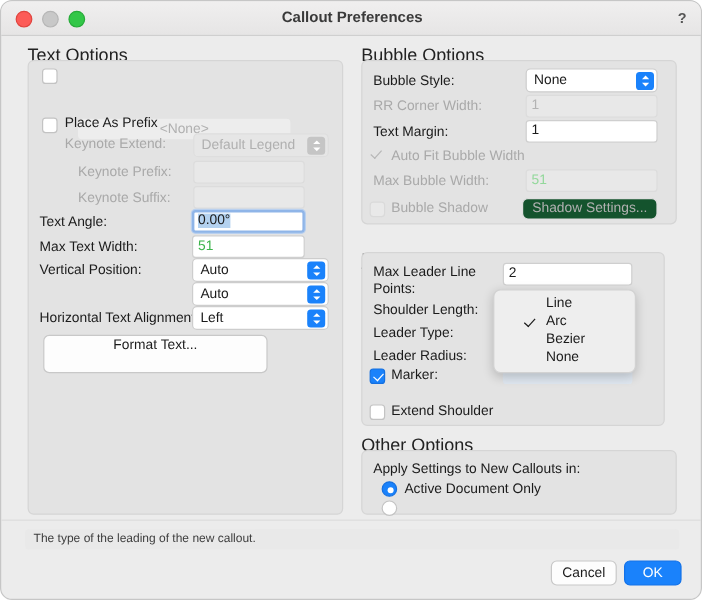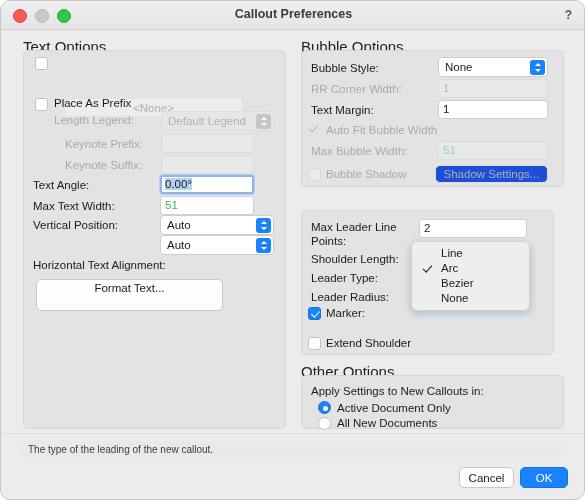--- a/index.html
+++ b/index.html
@@ -106,41 +106,41 @@
   .radio.on:after{
     content:"";position:absolute;left:4px;top:4px;width:5px;height:5px;
     border-radius:50%;background:#fff;
   }
   
   .btn{
     position:absolute;background:#fdfdfd;border:1px solid #c8c8c8;
     border-radius:5px;box-sizing:border-box;font-size:11.5px;
     text-align:center;color:#1b1b1b;font-family:inherit;
   }
-  .btn.dim{background:#1d4ed8;border-color:#dfdfdf;color:#b0b0b0;}
+  .btn.dim{background:#14532d;border-color:#dfdfdf;color:#b0b0b0;}
   .btn.primary{background:#1a82fb;border-color:#1472e8;color:#fff;}
   
   .statusbar{
     position:absolute;left:20px;top:440px;width:545px;height:17px;
     background:#e9e9e9;border-radius:3px;
     font-size:10px;color:#3d3d3d;line-height:17px;padding-left:7px;
     box-sizing:border-box;
   }
   .footerline{
     position:absolute;left:0;top:432px;width:585px;height:1px;background:#dcdcdc;
   }
   
   .menu{
     position:absolute;left:410px;top:240px;width:117px;
     background:#eeeeee;border:1px solid #d2d2d2;border-radius:6px;
     box-shadow:0 3px 9px rgba(0,0,0,.20);padding:4px 0;
   }
   .menuitem{
     position:relative;height:15px;line-height:15px;
-    font-size:11.5px;color:#1b1b1b;padding-left:29px;
+    font-size:11.5px;color:#1b1b1b;padding-left:29px;margin-left:14px;
   }
   .menuitem .tick{
     position:absolute;left:12px;top:0px;width:8px;height:14px;
   }
   .menuitem .tick:after{
     content:"";position:absolute;left:1px;top:2px;width:3.5px;height:8px;
     border:solid #1b1b1b;border-width:0 1.4px 1.4px 0;transform:rotate(42deg);
   }
   .ghost{position:absolute;background:#dfe7f0;border-radius:3px;}
 </style>
@@ -162,21 +162,21 @@
   <div class="grouplabel" style="left:22px;top:37px;">Text Options</div>
   <div class="groupbox" style="left:22px;top:49px;width:263px;height:379px;"></div>
 
   <div class="cb" style="left:34px;top:56px;"></div>
 
   <div class="flatfield" style="left:63px;top:73px;width:179px;margin-top:24px;">&lt;None&gt;</div>
 
   <div class="cb" style="left:34px;top:97px;"></div>
   <div class="lbl" style="left:53px;top:96px;">Place As Prefix</div>
 
-  <div class="lbl dim" style="left:53px;top:113px;">Length Legend:</div>
+  <div class="lbl dim" style="left:53px;top:113px;">Keynote Extend:</div>
   <div class="popup dim" style="left:160px;top:110px;width:113px;">
     <span>Default Legend</span>
     <span class="arrows"></span>
   </div>
 
   <div class="lbl dim" style="left:64px;top:137px;">Keynote Prefix:</div>
   <div class="field dim" style="left:160px;top:133px;width:93px;"></div>
 
   <div class="lbl dim" style="left:64px;top:158px;">Keynote Suffix:</div>
   <div class="field dim" style="left:160px;top:154px;width:93px;"></div>
@@ -192,20 +192,24 @@
     <span>Auto</span>
     <span class="arrows"></span>
   </div>
 
   <div class="popup" style="left:159px;top:234px;width:114px;">
     <span>Auto</span>
     <span class="arrows"></span>
   </div>
 
   <div class="lbl" style="left:32px;top:258px;">Horizontal Text Alignment:</div>
+  <div class="popup" style="left:159px;top:254px;width:114px;">
+    <span>Left</span>
+    <span class="arrows"></span>
+  </div>
 
   <div class="btn" style="left:35px;top:278px;width:187px;height:32px;line-height:17px;">Format Text...</div>
 
   <div class="grouplabel" style="left:300px;top:37px;">Bubble Options</div>
   <div class="groupbox" style="left:300px;top:49px;width:263px;height:137px;"></div>
 
   <div class="lbl" style="left:310px;top:61px;">Bubble Style:</div>
   <div class="popup" style="left:437px;top:56px;width:110px;">
     <span>None</span>
     <span class="arrows"></span>
@@ -252,21 +256,20 @@
 
   <div class="grouplabel" style="left:300px;top:362px;">Other Options</div>
   <div class="groupbox" style="left:300px;top:374px;width:263px;height:54px;"></div>
 
   <div class="lbl" style="left:310px;top:384px;">Apply Settings to New Callouts in:</div>
 
   <div class="radio on" style="left:317px;top:400px;"></div>
   <div class="lbl" style="left:336px;top:401px;">Active Document Only</div>
 
   <div class="radio" style="left:317px;top:416px;"></div>
-  <div class="lbl" style="left:336px;top:416px;">All New Documents</div>
 
   <div class="footerline"></div>
   <div class="statusbar">The type of the leading of the new callout.</div>
   <div class="btn" style="left:458px;top:466px;width:55px;height:21px;line-height:20px;">Cancel</div>
   <div class="btn primary" style="left:519px;top:466px;width:48px;height:21px;line-height:20px;">OK</div>
 
   <div class="menu">
     <div class="menuitem">
       <span>Line</span>
     </div>

